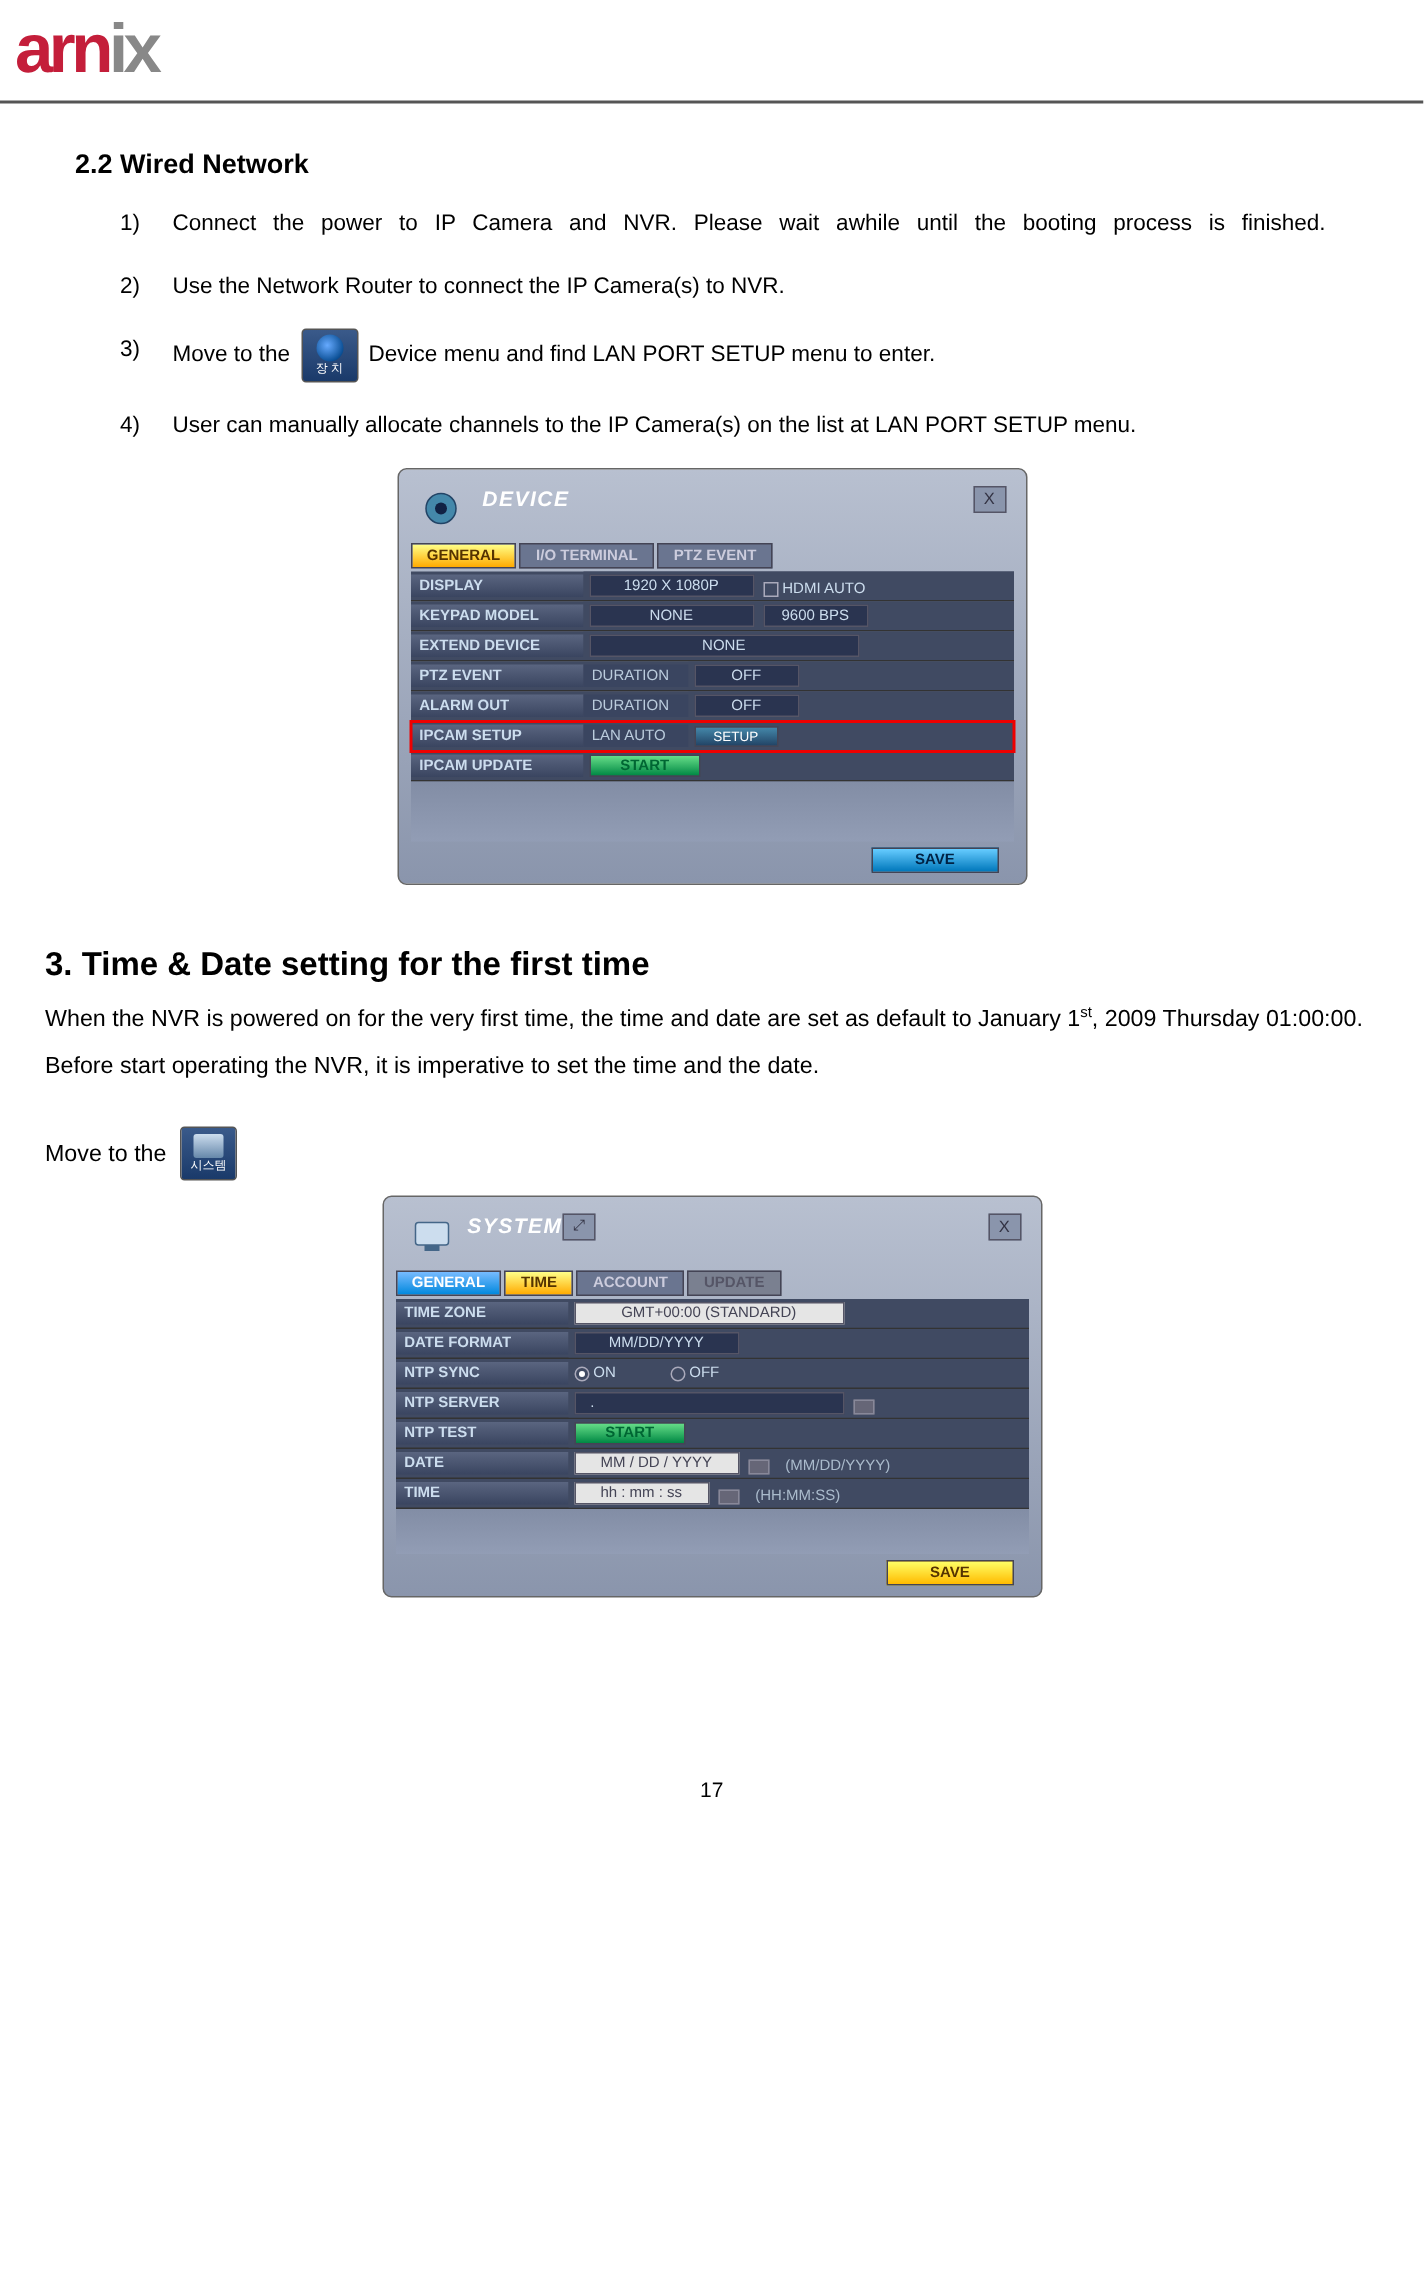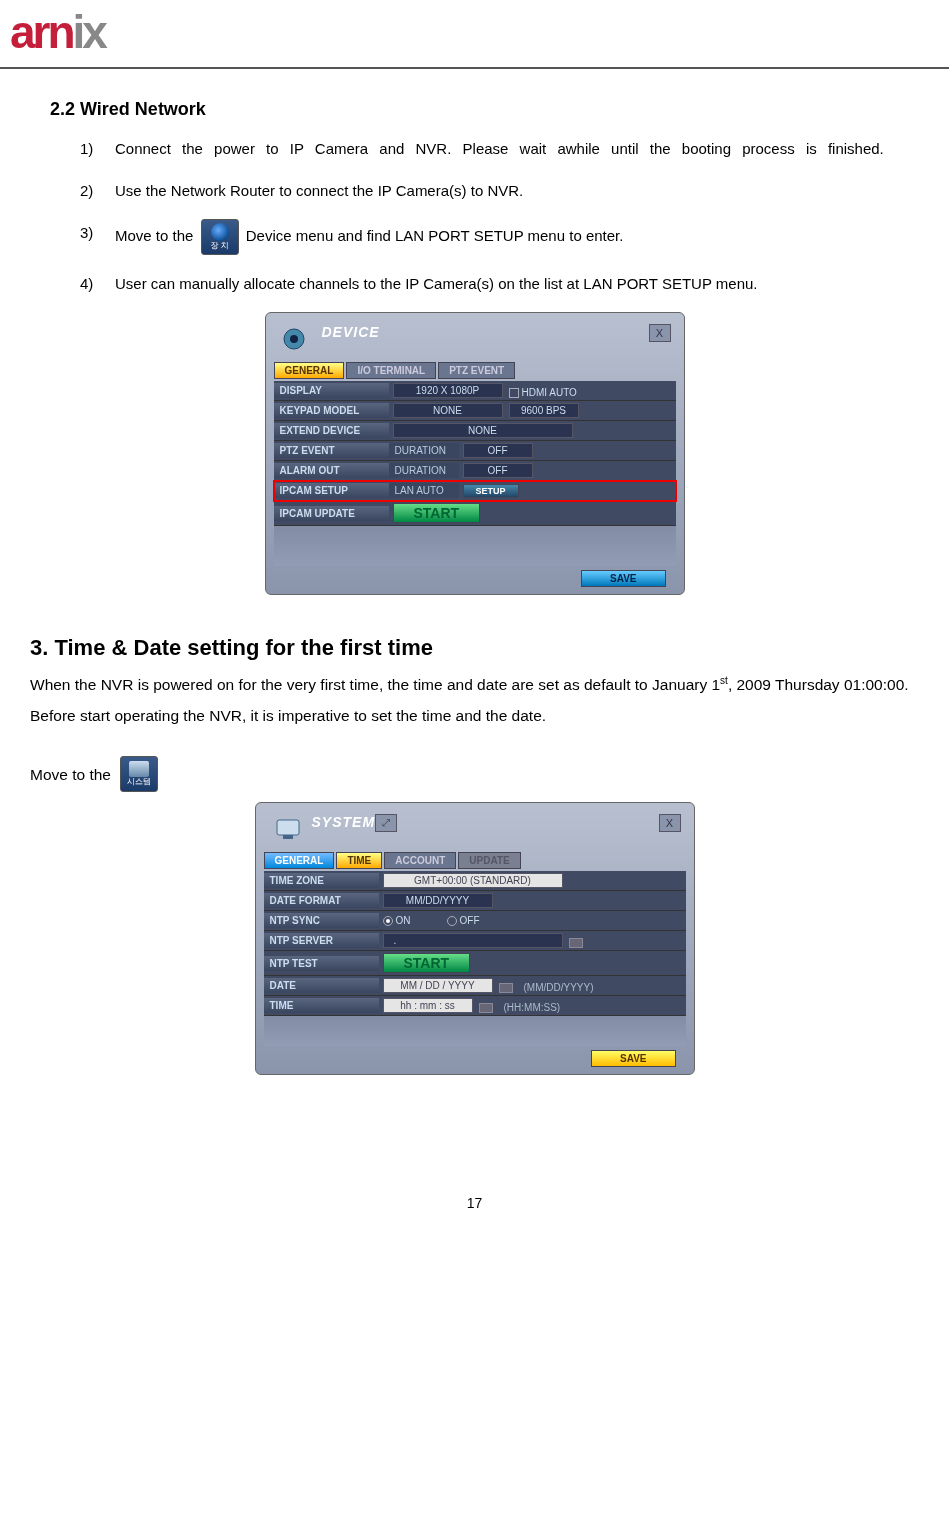--- a/index.html
+++ b/index.html
@@ -213,27 +213,27 @@
       top: 2px; left: 2px;
       width: 4px; height: 4px;
       background: #fff;
       border-radius: 50%;
     }
     .start-btn {
       background: linear-gradient(180deg, #6d8 0%, #084 100%);
       color: #063;
       font-weight: bold;
       padding: 1px 20px;
-      font-size: 14px;
+      font-size: 10px;
       border: 1px solid #445;
     }
     .setup-btn {
       background: linear-gradient(180deg, #48a 0%, #246 100%);
       color: #fff;
-      font-weight: bold;
+      font-weight: normal;
       padding: 1px 12px;
       font-size: 9px;
       border: 1px solid #445;
     }
     .highlight-row { outline: 2px solid #e00; outline-offset: -1px; }
     .dialog-body-spacer { height: 40px; background: linear-gradient(180deg, #828da5 0%, #929db5 100%); }
     .save-row { text-align: right; padding: 6px 10px 2px 0; }
     .save-btn {
       background: linear-gradient(180deg, #6cf 0%, #07b 100%);
       color: #024;

